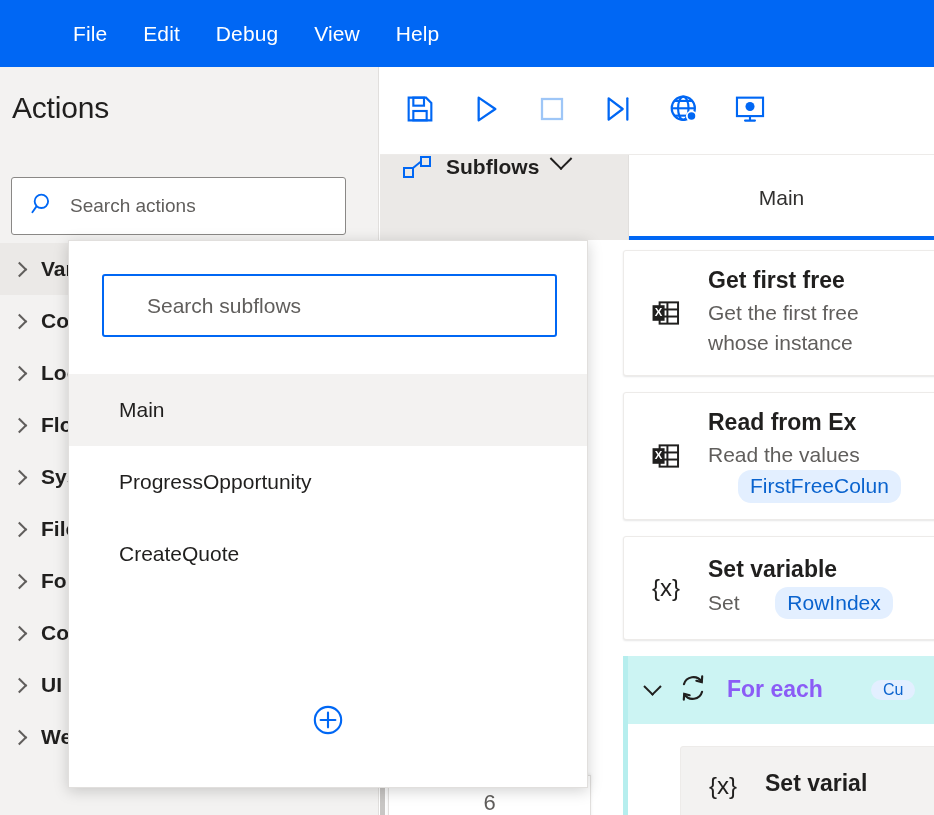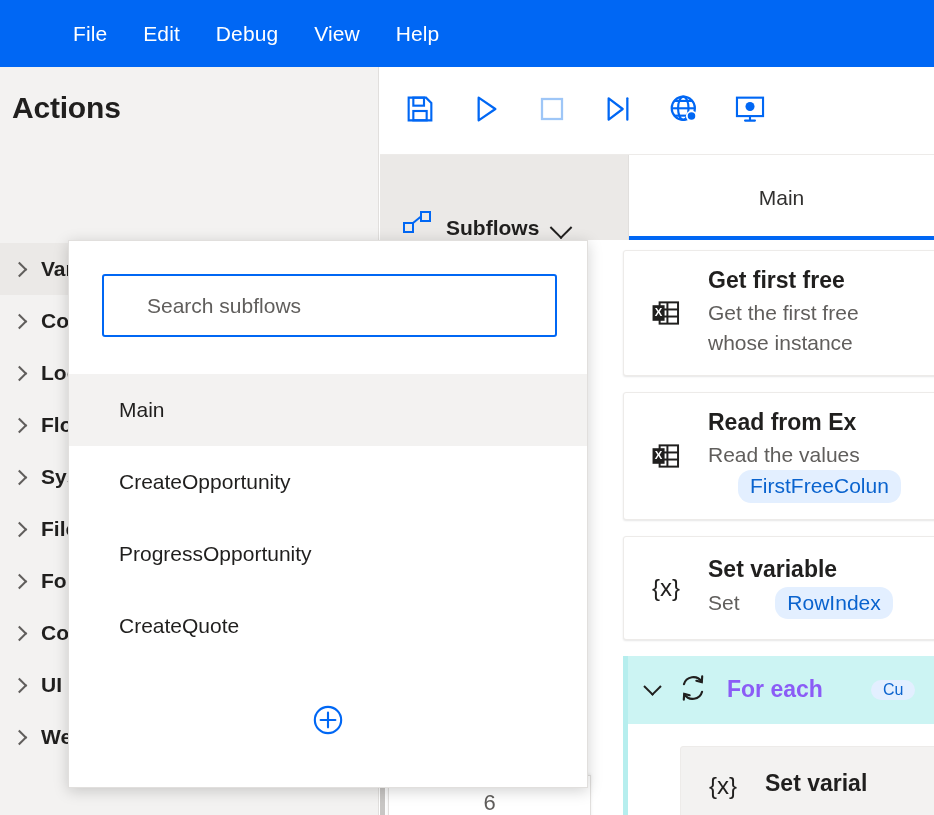--- a/index.html
+++ b/index.html
@@ -51,21 +51,21 @@
     top: 67px; left: 0;
     width: 379px;
     height: 748px;
     background: #f3f2f1;
     border-right: 1px solid #e1dfdd;
   }
   .actions-title {
     position: absolute;
     top: 24px; left: 12px;
     font-size: 30px;
-    font-weight: 700;
+    font-weight: 400;
     color: #201f1e;
     letter-spacing: -0.2px;
   }
   .search-actions-box {
     position: absolute;
     top: 110px; left: 11px;
     width: 335px;
     height: 58px;
     background: #ffffff;
     border: 1px solid #8a8886;
@@ -135,21 +135,21 @@
     right: 0;
     height: 85px;
     background: #ffffff;
     display: flex;
   }
   .subflows-tab {
     width: 249px;
     height: 85px;
     background: #ebe9e7;
     display: flex;
-    align-items: flex-end;
+    align-items: flex-start;
     gap: 14px;
     padding-left: 22px;
     cursor: default;
     border-right: 1px solid #e1dfdd;
   }
   .subflows-label {
     font-size: 21px;
     font-weight: 600;
     color: #201f1e;
   }
@@ -364,20 +364,29 @@
     <div class="menu-item">Debug</div>
     <div class="menu-item">View</div>
     <div class="menu-item">Help</div>
   </div>
   <div class="menubar-filler"></div>
 
   <div class="actions-panel">
 
     <div class="actions-title">Actions</div>
 
+    <div class="search-actions-box">
+      <span class="magnifier">
+        <svg width="26" height="26" viewBox="0 0 24 24" fill="none">
+          <circle cx="10.5" cy="9.5" r="6.2" stroke="#0067f4" stroke-width="1.7"></circle>
+          <line x1="6.0" y1="14.2" x2="2.2" y2="19.6" stroke="#0067f4" stroke-width="1.7" stroke-linecap="round"></line>
+        </svg>
+      </span>
+      <span class="ph">Search actions</span>
+    </div>
 
     <div class="category-list">
       <div class="category-row hovered">
         <span class="chev-right"></span>
         <span>Variables</span>
       </div>
       <div class="category-row">
         <span class="chev-right"></span>
         <span>Conditionals</span>
       </div>
@@ -585,23 +594,20 @@
 
     <div class="search-subflows-box">
       <span class="ph">Search subflows</span>
     </div>
 
     <div class="subflow-list">
       <div class="subflow-item selected">
         <span>Main</span>
       </div>
       <div class="subflow-item">
-        <span>CreateOpportunity</span>
-      </div>
-      <div class="subflow-item">
         <span>ProgressOpportunity</span>
       </div>
       <div class="subflow-item">
         <span>CreateQuote</span>
       </div>
     </div>
 
     <div class="add-subflow-btn">
       <span>
         <svg width="34" height="34" viewBox="0 0 24 24" fill="none" stroke="#0067f4" stroke-width="1.5">

